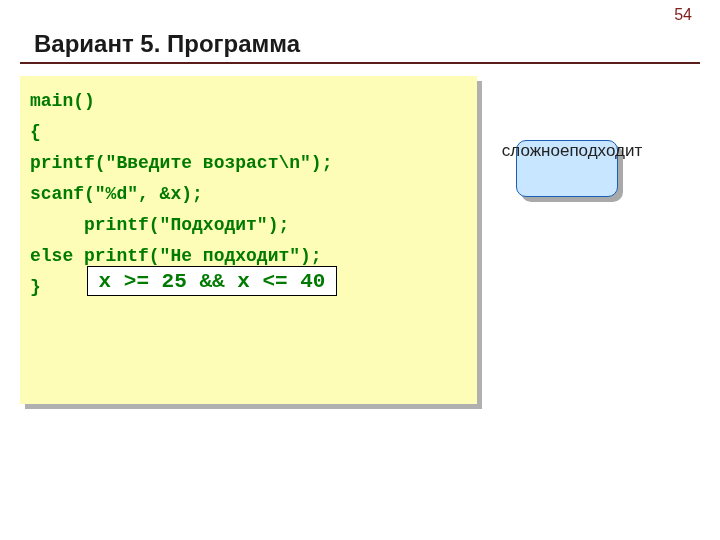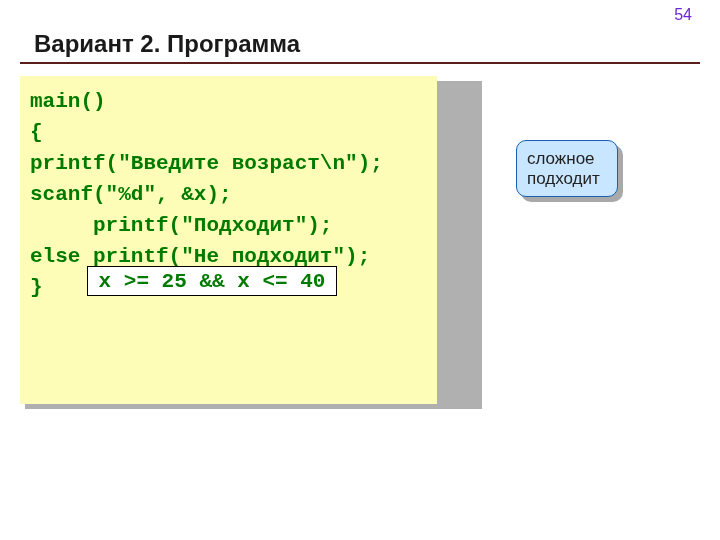--- a/index.html
+++ b/index.html
@@ -10,21 +10,21 @@
     background: #fff;
     font-family: Arial, Helvetica, sans-serif;
     position: relative;
     overflow: hidden;
   }
   .page-number {
     position: absolute;
     top: 6px;
     right: 28px;
     font-size: 16px;
-    color: #6d28d9;
+    color: #7f1d1d;
   }
   .slide-title {
     position: absolute;
     top: 30px;
     left: 34px;
     font-size: 24px;
     font-weight: bold;
     color: #1a1a1a;
   }
   .title-rule {
@@ -40,26 +40,26 @@
     top: 81px;
     left: 25px;
     width: 457px;
     height: 328px;
     background: #b0b0b0;
   }
   .code-block {
     position: absolute;
     top: 76px;
     left: 20px;
-    width: 417px;
+    width: 457px;
     height: 328px;
     background: #fdfdb8;
     padding: 10px 14px 10px 10px;
     font-family: "Courier New", monospace;
-    font-size: 21px;
+    font-size: 18px;
     font-weight: bold;
     color: #007a00;
     line-height: 31px;
   }
   .code-line { white-space: pre; }
   .highlight-patch {
     position: absolute;
     background: #fff;
     border: 1.5px solid #000;
   }
@@ -80,32 +80,32 @@
     top: 140px;
     left: 516px;
     width: 102px;
     height: 57px;
     background: #c8e6ff;
     border: 1.5px solid #1a5fb4;
     border-radius: 10px;
     font-size: 17px;
     color: #222;
     display: flex;
-    flex-direction: column;
+    flex-direction: row;
     justify-content: center;
     align-items: flex-start;
     padding-left: 10px;
     line-height: 20px;
   }
 </style>
 </head>
 <body>
 
 <div class="page-number">54</div>
-<div class="slide-title">Вариант 2. Программа</div>
+<div class="slide-title">Вариант 5. Программа</div>
 <div class="title-rule"></div>
 
 <div class="code-block-shadow"></div>
 
 <div class="highlight-patch patch2"></div>
 
 <div class="code-block">
   <div class="code-line z-code">main()</div>
   <div class="code-line z-code">{</div>
   <div class="code-line z-code">printf("Введите возраст\n");</div>

